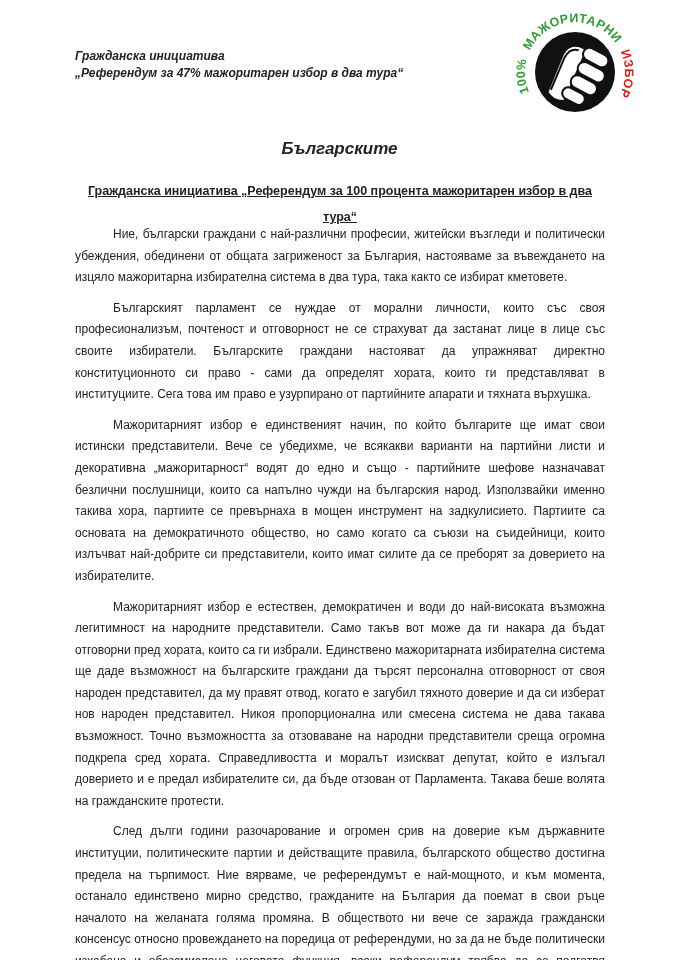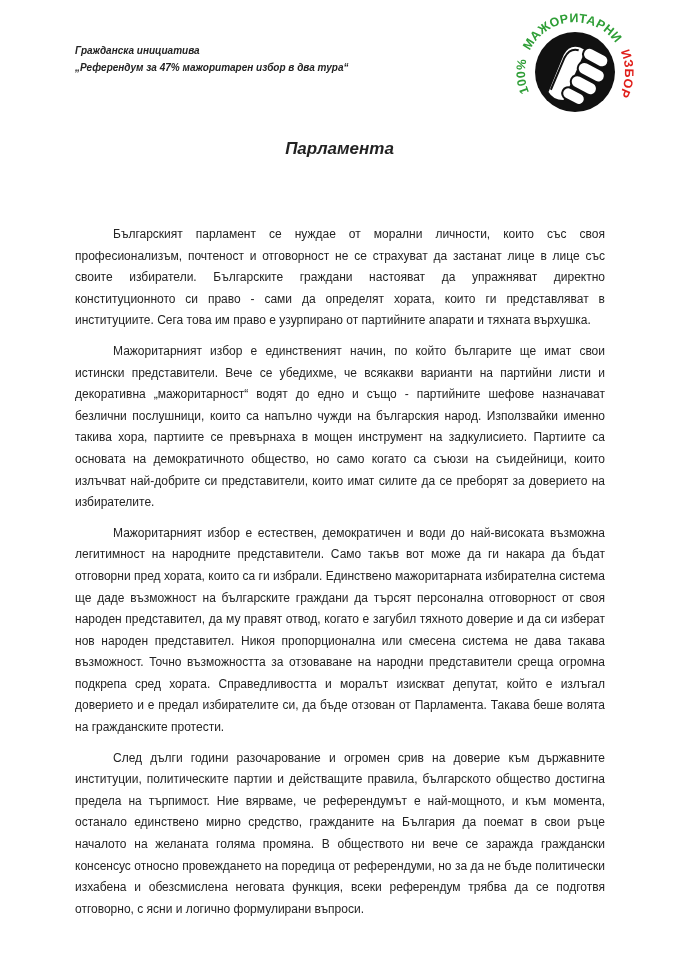--- a/index.html
+++ b/index.html
@@ -11,23 +11,23 @@
     margin: 0 auto;
     background: #ffffff;
     font-family: "Liberation Sans", sans-serif;
     color: #232323;
     overflow: hidden;
   }
   
   .header-left {
     position: absolute;
     left: 75px;
-    top: 42px;
+    top: 48px;
     width: 420px;
-    font-size: 10px;
+    font-size: 12px;
     line-height: 17px;
     font-weight: bold;
     font-style: italic;
   }
   .email-link {
     text-decoration: underline;
     cursor: pointer;
     color: #232323;
   }
   
@@ -109,23 +109,27 @@
 
     <text class="arc-text">
       <textPath href="#logoArc" startOffset="2">
         <tspan fill="#2e9e36">100%</tspan>
         <tspan fill="#2e9e36" dx="5">МАЖОРИТАРНИ</tspan>
         <tspan fill="#e01f1a" dx="5">ИЗБОРИ</tspan>
       </textPath>
     </text>
   </svg>
 
-  <div class="doc-title">Парламента</div>
+  <div class="doc-title">Българските</div>
 
+  <div class="doc-subtitle">
+    <span>Гражданска инициатива „Референдум за 100 процента мажоритарен избор в два тура“</span>
+  </div>
 
   <div class="doc-body">
+    <p>Ние, български граждани с най-различни професии, житейски възгледи и политически убеждения, обединени от общата загриженост за България, настояваме за въвеждането на изцяло мажоритарна избирателна система в два тура, така както се избират кметовете.</p>
     <p>Българският парламент се нуждае от морални личности, които със своя професионализъм, почтеност и отговорност не се страхуват да застанат лице в лице със своите избиратели. Българските граждани настояват да упражняват директно конституционното си право - сами да определят хората, които ги представляват в институциите. Сега това им право е узурпирано от партийните апарати и тяхната върхушка.</p>
     <p>Мажоритарният избор е единственият начин, по който българите ще имат свои истински представители. Вече се убедихме, че всякакви варианти на партийни листи и декоративна „мажоритарност“ водят до едно и също - партийните шефове назначават безлични послушници, които са напълно чужди на българския народ. Използвайки именно такива хора, партиите се превърнаха в мощен инструмент на задкулисието. Партиите са основата на демократичното общество, но само когато са съюзи на съидейници, които излъчват най-добрите си представители, които имат силите да се преборят за доверието на избирателите.</p>
     <p>Мажоритарният избор е естествен, демократичен и води до най-високата възможна легитимност на народните представители. Само такъв вот може да ги накара да бъдат отговорни пред хората, които са ги избрали. Единствено мажоритарната избирателна система ще даде възможност на българските граждани да търсят персонална отговорност от своя народен представител, да му правят отвод, когато е загубил тяхното доверие и да си изберат нов народен представител. Никоя пропорционална или смесена система не дава такава възможност. Точно възможността за отзоваване на народни представители среща огромна подкрепа сред хората. Справедливостта и моралът изискват депутат, който е излъгал доверието и е предал избирателите си, да бъде отзован от Парламента. Такава беше волята на гражданските протести.</p>
     <p>След дълги години разочарование и огромен срив на доверие към държавните институции, политическите партии и действащите правила, българското общество достигна предела на търпимост. Ние вярваме, че референдумът е най-мощното, и към момента, останало единствено мирно средство, гражданите на България да поемат в свои ръце началото на желаната голяма промяна. В обществото ни вече се заражда граждански консенсус относно провеждането на поредица от референдуми, но за да не бъде политически изхабена и обезсмислена неговата функция, всеки референдум трябва да се подготвя отговорно, с ясни и логично формулирани въпроси.</p>
   </div>
 
 </div>
 
 </body></html>

